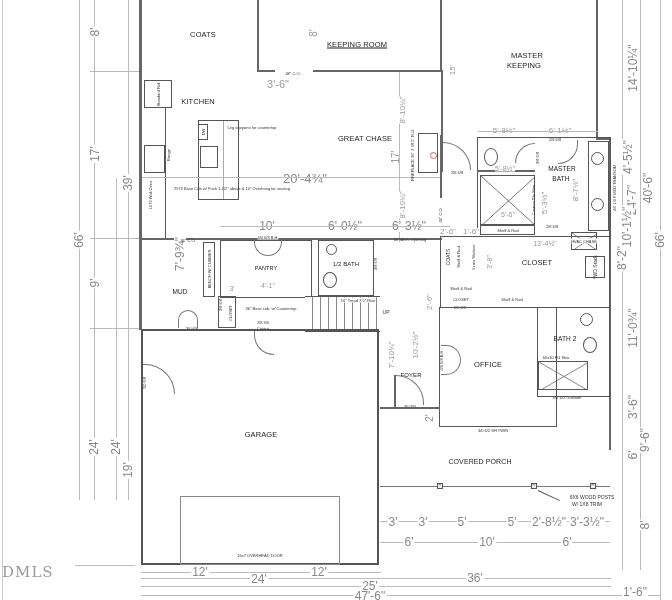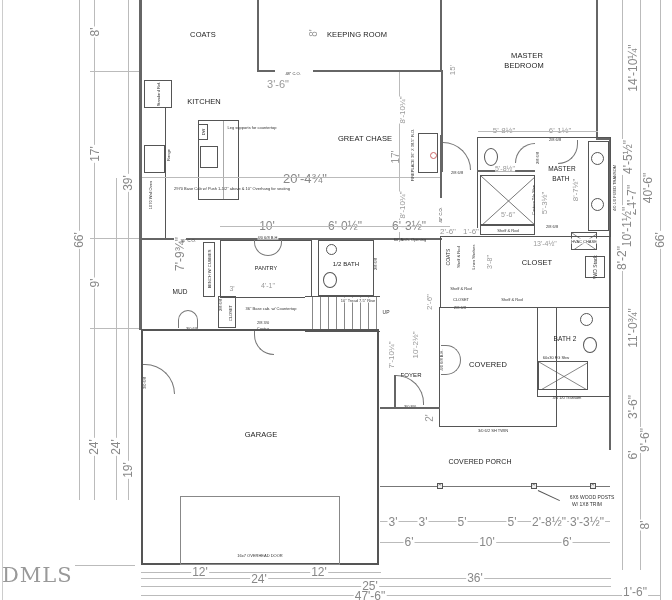--- a/index.html
+++ b/index.html
@@ -10,21 +10,21 @@
   .thin { position:absolute; background:#999; }
   .dim-line { position:absolute; background:#bbb; }
   .dim-v { position:absolute; width:1px; background:#bbb; }
   .room-label { position:absolute; font-size:7.5px; color:#222; white-space:nowrap; transform:translate(-50%,-50%); letter-spacing:0.1px; }
   .small-label { position:absolute; font-size:4px; color:#333; white-space:nowrap; transform:translate(-50%,-50%); }
   .dim-text { position:absolute; font-size:12px; color:#888; white-space:nowrap; transform:translate(-50%,-50%); background:#fff; padding:0 1px; line-height:1; }
   .dim-text-sm { position:absolute; font-size:8px; color:#999; white-space:nowrap; transform:translate(-50%,-50%); background:#fff; line-height:1; }
   .dim-text-v { position:absolute; font-size:12px; color:#888; white-space:nowrap; transform:translate(-50%,-50%) rotate(-90deg); background:#fff; padding:0 1px; line-height:1; }
   .dim-text-v-sm { position:absolute; font-size:8px; color:#999; white-space:nowrap; transform:translate(-50%,-50%) rotate(-90deg); background:#fff; line-height:1; }
   .small-label-v { position:absolute; font-size:4px; color:#333; white-space:nowrap; transform:translate(-50%,-50%) rotate(-90deg); }
-  .watermark { position:absolute; left:2px; top:563px; font-size:21px; color:#999; font-family:"DejaVu Serif", serif; letter-spacing:1px;text-align:center; }
+  .watermark { position:absolute; left:2px; top:563px; font-size:15px; color:#999; font-family:"DejaVu Serif", serif; letter-spacing:1px;text-align:center; }
   .post { position:absolute; width:6px; height:6px; border:1px solid #555; box-sizing:border-box; background:#eee; }
   .post::after { content:"×"; position:absolute; left:0; top:-3px; font-size:6px; color:#555; }
   .fixture { position:absolute; border:1px solid #555; box-sizing:border-box; background:#fff; }
   .toilet { position:absolute; border:1px solid #555; border-radius:50%; box-sizing:border-box; background:#fff; }
   .sink { position:absolute; border:1px solid #555; border-radius:50%; box-sizing:border-box; }
   .xbox { position:absolute; border:1px solid #555; box-sizing:border-box; overflow:hidden; }
   .door-arc { position:absolute; border:1px solid #777; box-sizing:border-box; }
 </style>
 </head>
 <body>
@@ -64,38 +64,38 @@
 <div class="wall-fill" style="left:609px;top:140px;width:2px;height:310px;"></div>
 <div class="wall-fill" style="left:596px;top:138px;width:15px;height:2px;"></div>
 
 <div class="fixture" style="left:144px;top:80px;width:28px;height:28px;"></div>
 <span class="small-label-v" style="left:158px;top:94px;">Standard Ref.</span>
 <div class="thin" style="left:165px;top:108px;width:1px;height:130px;background:#555;"></div>
 <div class="fixture" style="left:144px;top:145px;width:21px;height:28px;"></div>
 <span class="small-label-v" style="left:168px;top:155px;">Range</span>
 <span class="small-label-v" style="left:150px;top:195px;">1070 Wall Oven</span>
 
-<span class="room-label" style="left:204px;top:101px;">KITCHEN</span>
+<span class="room-label" style="left:198px;top:101px;">KITCHEN</span>
 
 <div class="fixture" style="left:198px;top:120px;width:41px;height:80px;"></div>
 <div class="thin" style="left:223px;top:121px;width:1px;height:78px;background:#aaa;"></div>
 <div class="fixture" style="left:198px;top:124px;width:10px;height:16px;"></div>
 <span class="small-label-v" style="left:203px;top:132px;">DW</span>
 <div class="fixture" style="left:200px;top:146px;width:18px;height:22px;"></div>
 <span class="small-label" style="left:252px;top:127px;">Leg supports for countertop</span>
 <span class="small-label" style="left:232px;top:188px;">2970 Base Cab w/ Push 1-1/2" above &amp; 10" Overhang for seating</span>
 
 <span class="dim-text-sm" style="left:278px;top:84px;font-size:11px;">3'-6"</span>
 <span class="small-label" style="left:293px;top:73px;">48" C.O.</span>
 
 <span class="room-label" style="left:203px;top:34px;">COATS</span>
-<span class="room-label" style="left:357px;top:34px;">KEEPING ROOM</span>
+<span class="room-label" style="left:357px;top:44px;text-decoration:underline;">KEEPING ROOM</span>
 <span class="dim-text-v-sm" style="left:314px;top:33px;font-size:10px;">8'</span>
 <span class="room-label" style="left:527px;top:55px;">MASTER</span>
-<span class="room-label" style="left:524px;top:65px;">BEDROOM</span>
+<span class="room-label" style="left:524px;top:65px;">KEEPING</span>
 <span class="dim-text-v-sm" style="left:453px;top:70px;">15'</span>
 
 <span class="room-label" style="left:365px;top:138px;">GREAT CHASE</span>
 <span class="dim-text" style="left:305px;top:178px;font-size:13px;">20'-4¾"</span>
 <div class="dim-line" style="left:142px;top:177px;width:300px;height:1px;"></div>
 <span class="dim-text-v-sm" style="left:396px;top:157px;font-size:10px;">17'</span>
 <div class="dim-v" style="left:399px;top:72px;height:170px;"></div>
 <span class="dim-text-v-sm" style="left:403px;top:110px;">8'-10¼"</span>
 <span class="dim-text-v-sm" style="left:403px;top:205px;">8'-10¼"</span>
 
@@ -224,21 +224,21 @@
 <span class="small-label-v" style="left:458px;top:257px;">Shelf &amp; Rod</span>
 <span class="small-label-v" style="left:473px;top:257px;">Linen Shelves</span>
 <span class="room-label" style="left:537px;top:262px;">CLOSET</span>
 <span class="small-label" style="left:461px;top:288px;">Shelf &amp; Rod</span>
 <span class="small-label" style="left:461px;top:299px;">CLOSET</span>
 <span class="small-label" style="left:460px;top:307px;">2/8 6/8</span>
 <span class="small-label" style="left:512px;top:299px;">Shelf &amp; Rod</span>
 <span class="dim-text-v-sm" style="left:489px;top:262px;font-size:7px;">3'-8"</span>
 
 <div class="wall" style="left:439px;top:307px;width:118px;height:120px;"></div>
-<span class="room-label" style="left:488px;top:364px;">COVERED</span>
+<span class="room-label" style="left:488px;top:364px;">OFFICE</span>
 <span class="small-label-v" style="left:441px;top:360px;">4/0 6/8 B.H.</span>
 <div class="door-arc" style="left:441px;top:345px;width:20px;height:15px;border-radius:0 15px 0 0;border-left:none;border-bottom:none;"></div>
 <div class="door-arc" style="left:441px;top:360px;width:20px;height:15px;border-radius:0 0 15px 0;border-left:none;border-top:none;"></div>
 <span class="small-label" style="left:493px;top:430px;">3/0 6/2 SH TWIN</span>
 
 <span class="room-label" style="left:411px;top:375px;font-size:6px;">FOYER</span>
 <div class="wall-fill" style="left:394px;top:375px;width:2px;height:33px;"></div>
 <div class="door-arc" style="left:396px;top:375px;width:28px;height:30px;border-radius:0 30px 0 0;border-left:none;border-bottom:none;"></div>
 <span class="small-label" style="left:410px;top:406px;">3/0 8/0</span>
 <div class="wall-fill" style="left:380px;top:407px;width:60px;height:2px;"></div>

